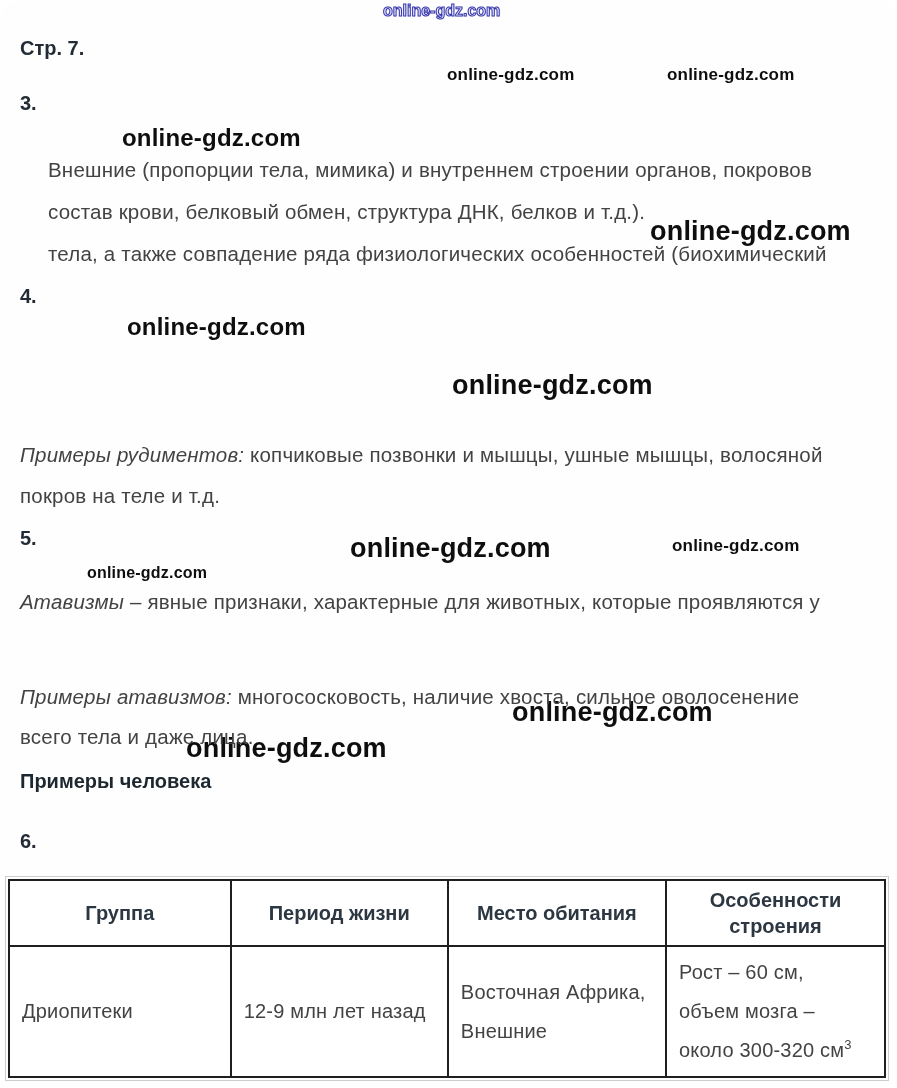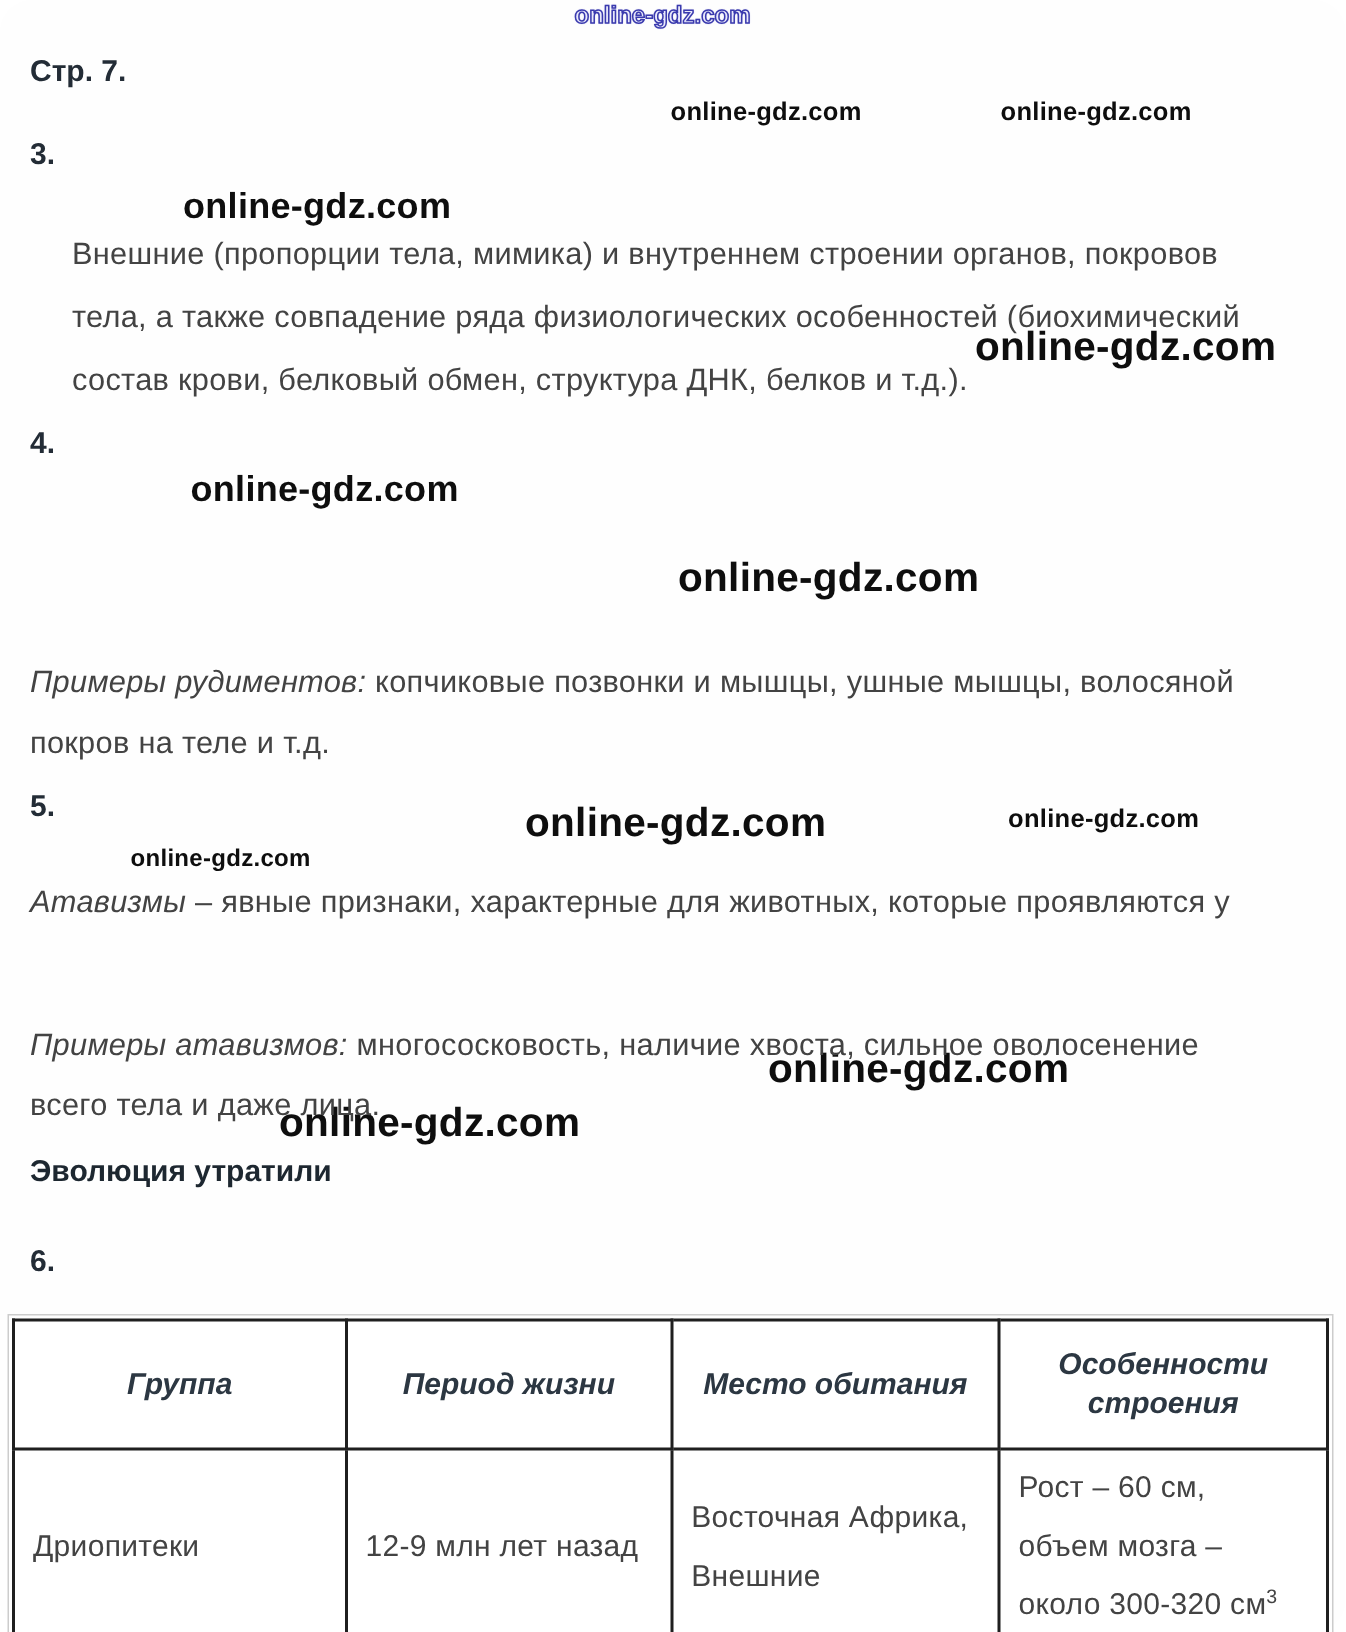--- a/index.html
+++ b/index.html
@@ -41,21 +41,21 @@
   }
 
   
   .doc-table {
     position:absolute; left:8px; top:879px; width:878px;
     border-collapse:collapse; table-layout:fixed;
     outline:1px solid #cccccc; outline-offset:2px;
     background:#fff;
   }
   .doc-table th, .doc-table td { border:2px solid #1f1f1f; }
-  .doc-table thead tr { height:86px;font-style:italic; }
+  .doc-table thead tr { height:66px; }
   .doc-table tbody tr { height:115px; }
   .doc-table th {
     font-weight:700; font-size:20px; color:#2c3742;
     text-align:center; vertical-align:middle; padding:4px 10px;
     line-height:26px;
   }
   .doc-table td {
     font-size:20px; color:#434343; text-align:left; vertical-align:middle;
     padding:6px 12px; line-height:39px; letter-spacing:0.2px;
   }
@@ -79,40 +79,40 @@
   <span class="wm wm-27" style="left:512px; top:697px;">online-gdz.com</span>
   <span class="wm wm-27" style="left:186px; top:733px;">online-gdz.com</span>
   <span class="wm wm-27" style="left:208px; top:922px;">online-gdz.com</span>
   <span class="wm wm-27" style="left:533px; top:920px;">online-gdz.com</span>
 
   <div class="h-bold" style="left:20px; top:37px;">Стр. 7.</div>
 
   <div class="h-bold" style="left:20px; top:92px;">3.</div>
   <div class="para" style="left:20px; top:149px; line-height:42px;margin-left:28px;">
     <span class="ln">Внешние (пропорции тела, мимика) и внутреннем строении органов, покровов</span>
+    <span class="ln">состав крови, белковый обмен, структура ДНК, белков и т.д.).</span>
     <span class="ln">тела, а также совпадение ряда физиологических особенностей (биохимический</span>
-    <span class="ln">состав крови, белковый обмен, структура ДНК, белков и т.д.).</span>
   </div>
 
   <div class="h-bold" style="left:20px; top:285px;">4.</div>
   <div class="para" style="left:20px; top:434px; line-height:41px;">
     <span class="ln"><span class="ital">Примеры рудиментов:</span><span> копчиковые позвонки и мышцы, ушные мышцы, волосяной</span></span>
     <span class="ln">покров на теле и т.д.</span>
   </div>
 
   <div class="h-bold" style="left:20px; top:527px;">5.</div>
   <div class="para" style="left:20px; top:582px; line-height:40px;">
     <span class="ln"><span class="ital">Атавизмы</span><span> – явные признаки, характерные для животных, которые проявляются у</span></span>
   </div>
   <div class="para" style="left:20px; top:677px; line-height:40px;">
     <span class="ln"><span class="ital">Примеры атавизмов:</span><span> многососковость, наличие хвоста, сильное оволосенение</span></span>
     <span class="ln">всего тела и даже лица.</span>
   </div>
 
-  <div class="h-bold" style="left:20px; top:770px; color:#1d2730;">Эволюция утратили</div>
+  <div class="h-bold" style="left:20px; top:770px; color:#1d2730;">Примеры человека</div>
 
   <div class="h-bold" style="left:20px; top:830px;">6.</div>
 
   <table class="doc-table">
     <colgroup>
       <col style="width:25.3%">
         <col style="width:24.8%">
         <col style="width:24.9%">
         <col style="width:25.0%">
     </colgroup>

